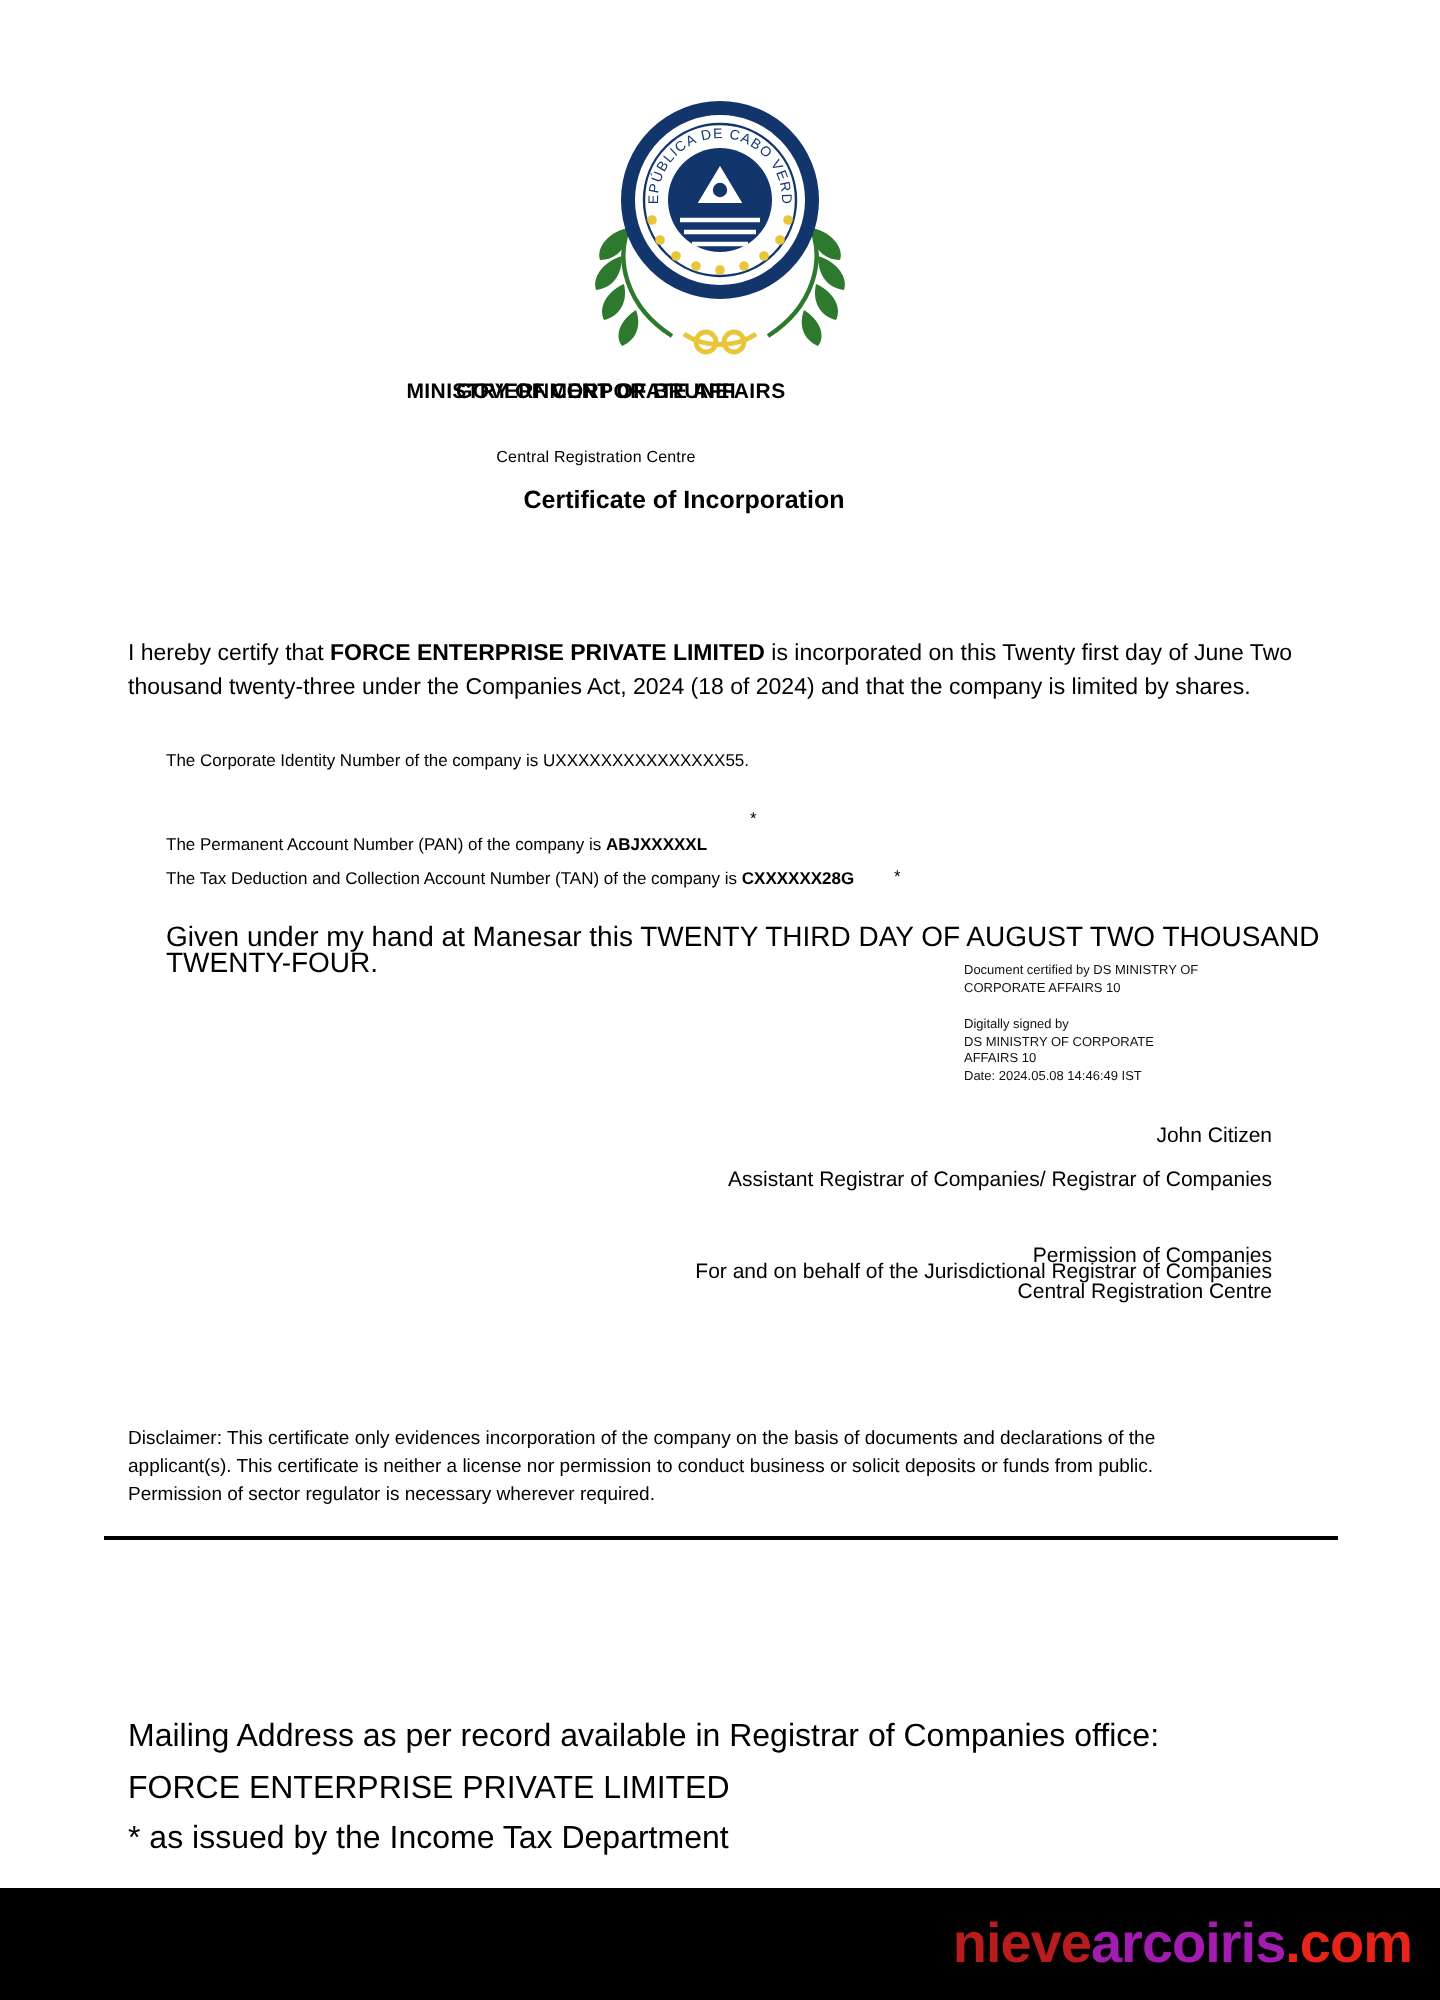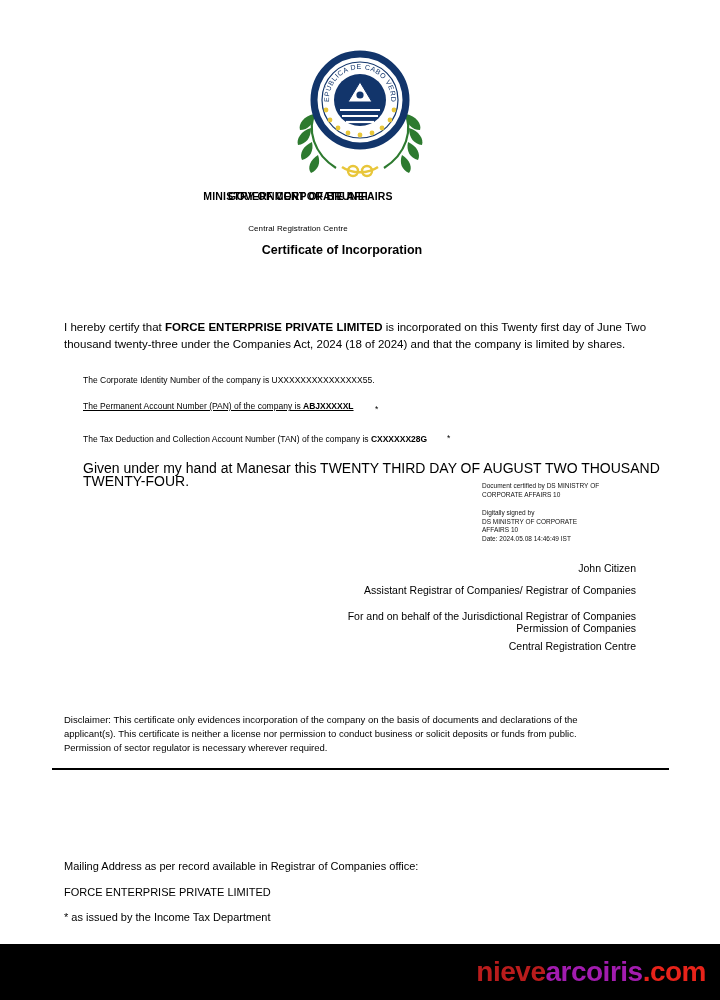--- a/index.html
+++ b/index.html
@@ -87,21 +87,21 @@
 
   .fact {
     position: absolute;
     left: 64px;
     font-size: 8.5px;
     line-height: 13px;
     width: 600px;
     margin-left: 19px;
   }
   .fact-cin  { top: 374px; }
-  .fact-pan  { top: 400px; text-decoration: underline; }
+  .fact-pan  { top: 416px; }
   .fact-tan  { top: 433px; }
   .fact-given{ top: 462px; font-size: 14px; }
 
   .star-pan { position: absolute; left: 375px; top: 404px; font-size: 8.5px; }
   .star-tan { position: absolute; left: 447px; top: 433px; font-size: 8.5px; }
 
   
   .dsig {
     position: absolute;
     left: 482px;
@@ -116,21 +116,21 @@
   
   .sigline {
     position: absolute;
     right: 84px;
     text-align: right;
     font-size: 10.5px;
     white-space: nowrap;
   }
   .sig-name   { top: 562px; }
   .sig-asst   { top: 584px; }
-  .sig-behalf { top: 610px; padding-left: 28px; }
+  .sig-behalf { top: 630px; padding-left: 28px; }
   .sig-reg    { top: 622px; }
   .sig-crc    { top: 640px; }
 
   
   .disclaimer {
     position: absolute;
     left: 64px;
     top: 713px;
     width: 530px;
     font-size: 9.5px;
@@ -142,21 +142,21 @@
     top: 768px;
     width: 617px;
     height: 2px;
     background: #000000;
   }
 
   
   .foot {
     position: absolute;
     left: 64px;
-    font-size: 11px;
+    font-size: 16px;
   }
   .foot-mail { top: 860px; }
   .foot-name { top: 886px; }
   .foot-note { top: 911px; }
 
   
   .watermark {
     position: absolute;
     right: 14px;
     bottom: 12px;

